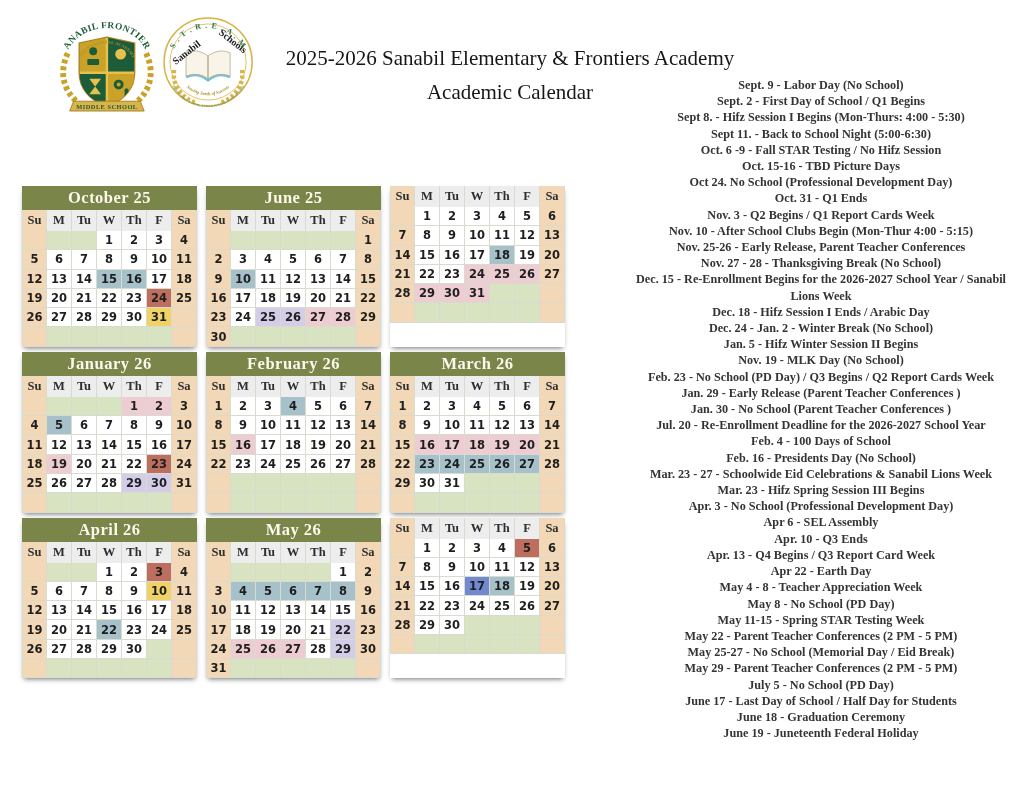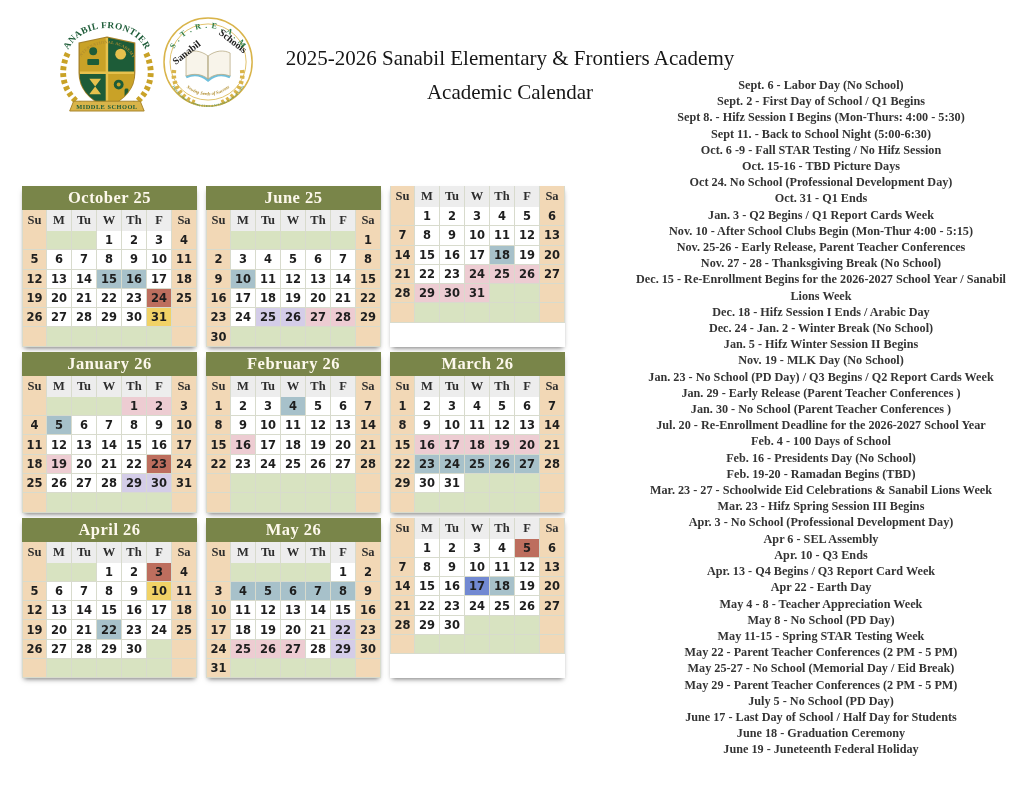--- a/index.html
+++ b/index.html
@@ -110,44 +110,43 @@
   </svg>
 </div>
 
 <div class="title-block">
   <div>2025-2026 Sanabil Elementary &amp; Frontiers Academy</div>
   <div>Academic Calendar</div>
 </div>
 
 <div class="events">
   <ul>
-      <li>Sept. 6 - Labor Day (No School)</li>
+      <li>Sept. 9 - Labor Day (No School)</li>
       <li>Sept. 2 - First Day of School / Q1 Begins</li>
       <li>Sept 8. - Hifz Session I Begins (Mon-Thurs: 4:00 - 5:30)</li>
       <li>Sept 11. - Back to School Night (5:00-6:30)</li>
       <li>Oct. 6 -9 - Fall STAR Testing / No Hifz Session</li>
       <li>Oct. 15-16 - TBD Picture Days</li>
       <li>Oct 24. No School (Professional Development Day)</li>
       <li>Oct. 31 - Q1 Ends</li>
-      <li>Jan. 3 - Q2 Begins / Q1 Report Cards Week</li>
+      <li>Nov. 3 - Q2 Begins / Q1 Report Cards Week</li>
       <li>Nov. 10 - After School Clubs Begin (Mon-Thur 4:00 - 5:15)</li>
       <li>Nov. 25-26 - Early Release, Parent Teacher Conferences</li>
       <li>Nov. 27 - 28 - Thanksgiving Break (No School)</li>
       <li>Dec. 15 - Re-Enrollment Begins for the 2026-2027 School Year / Sanabil Lions Week</li>
       <li>Dec. 18 - Hifz Session I Ends / Arabic Day</li>
       <li>Dec. 24 - Jan. 2 - Winter Break (No School)</li>
       <li>Jan. 5 - Hifz Winter Session II Begins</li>
       <li>Nov. 19 - MLK Day (No School)</li>
-      <li>Jan. 23 - No School (PD Day) / Q3 Begins / Q2 Report Cards Week</li>
+      <li>Feb. 23 - No School (PD Day) / Q3 Begins / Q2 Report Cards Week</li>
       <li>Jan. 29 - Early Release (Parent Teacher Conferences )</li>
       <li>Jan. 30 - No School (Parent Teacher Conferences )</li>
       <li>Jul. 20 - Re-Enrollment Deadline for the 2026-2027 School Year</li>
       <li>Feb. 4 - 100 Days of School</li>
       <li>Feb. 16 - Presidents Day (No School)</li>
-      <li>Feb. 19-20 - Ramadan Begins (TBD)</li>
       <li>Mar. 23 - 27 - Schoolwide Eid Celebrations &amp; Sanabil Lions Week</li>
       <li>Mar. 23 - Hifz Spring Session III Begins</li>
       <li>Apr. 3 - No School (Professional Development Day)</li>
       <li>Apr 6 - SEL Assembly</li>
       <li>Apr. 10 - Q3 Ends</li>
       <li>Apr. 13 - Q4 Begins / Q3 Report Card Week</li>
       <li>Apr 22 - Earth Day</li>
       <li>May 4 - 8 - Teacher Appreciation Week</li>
       <li>May 8 - No School (PD Day)</li>
       <li>May 11-15 - Spring STAR Testing Week</li>

